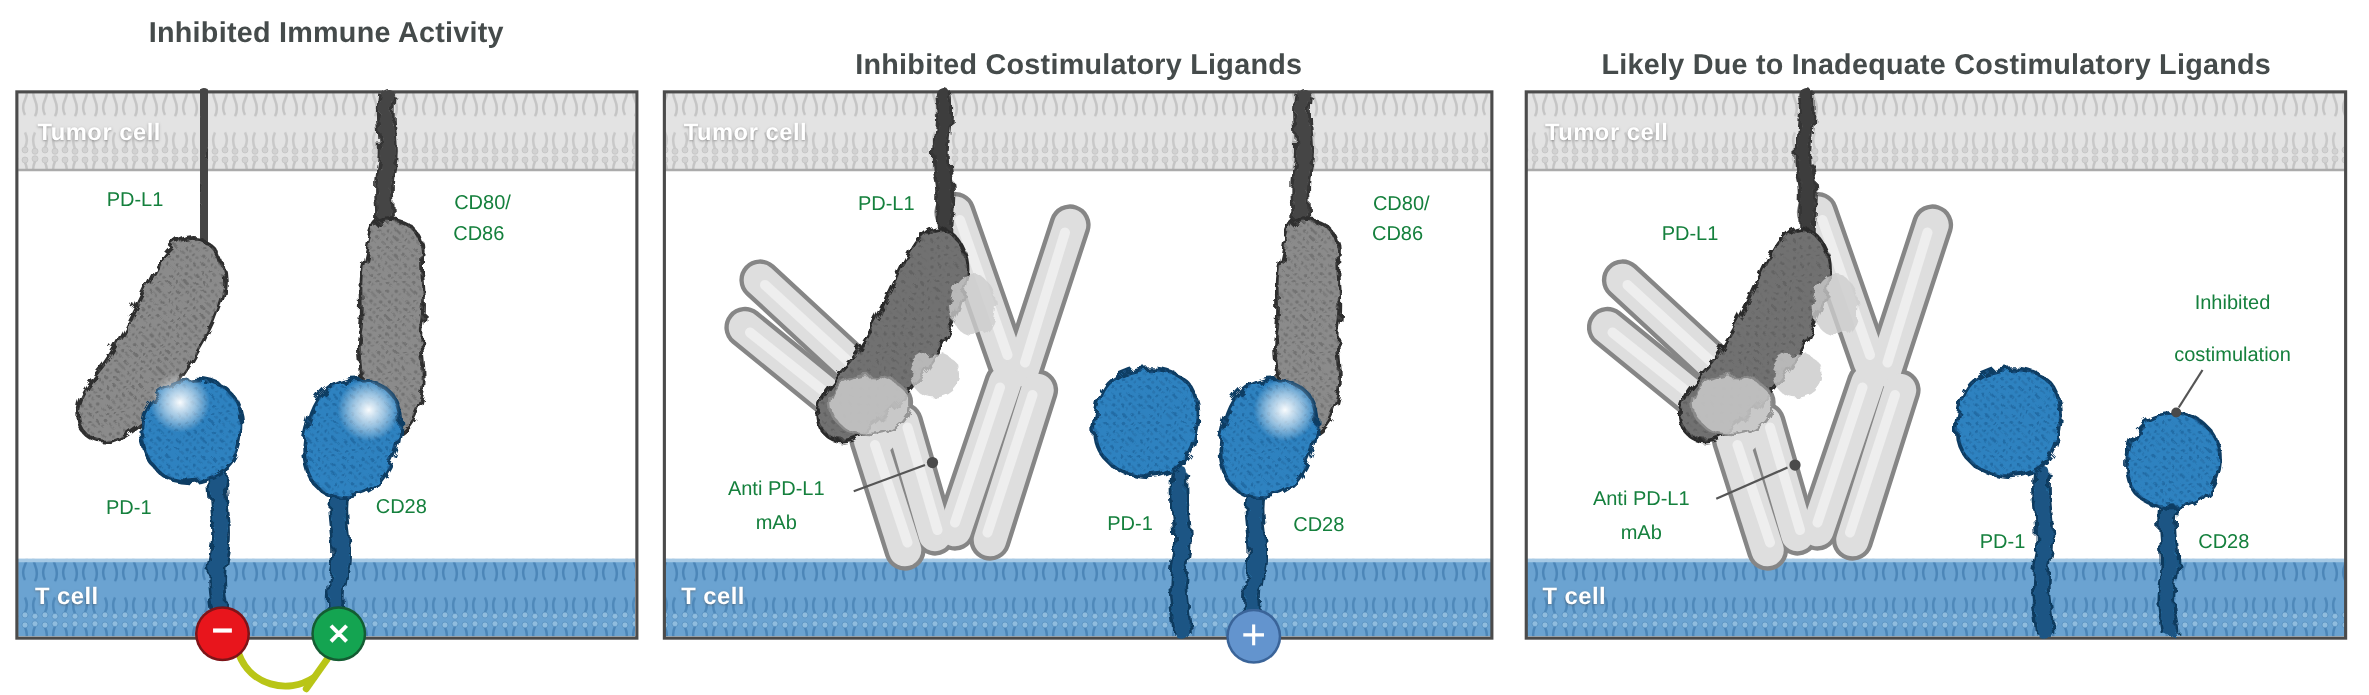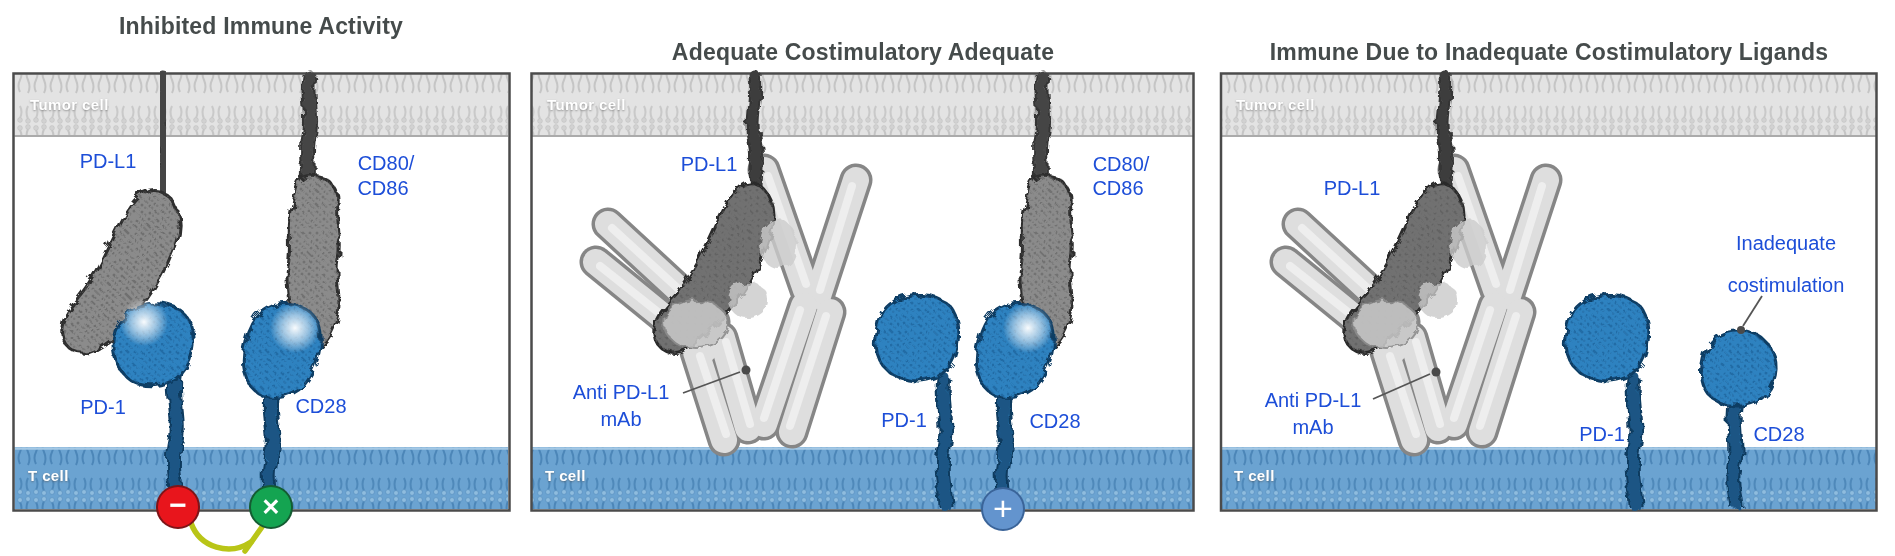--- a/index.html
+++ b/index.html
@@ -1,23 +1,23 @@
 <!DOCTYPE html>
 <html><head>
 <meta charset="utf-8">
 <style>
   html,body{margin:0;padding:0;background:#ffffff;}
   .fig{position:relative;width:1895px;height:556px;background:#ffffff;
        font-family:"Liberation Sans",sans-serif;overflow:hidden;}
   .fig svg.art{position:absolute;left:0;top:0;z-index:1;}
   .title{position:absolute;transform:translate(-50%,-50%);font-weight:bold;font-size:23px;
          color:#454b4b;white-space:nowrap;z-index:4;letter-spacing:.2px;}
-  .lbl{position:absolute;transform:translate(-50%,-50%);font-size:20px;color:#1d4ed8;
+  .lbl{position:absolute;transform:translate(-50%,-50%);font-size:16px;color:#15803d;
        white-space:nowrap;z-index:4;}
-  .cell{position:absolute;font-size:15px;font-weight:bold;color:#ffffff;z-index:4;
+  .cell{position:absolute;font-size:19px;font-weight:bold;color:#ffffff;z-index:4;
         letter-spacing:.4px;text-shadow:0 1px 2px rgba(80,80,80,.55);white-space:nowrap;}
   .badge{position:absolute;width:44px;height:44px;border-radius:50%;z-index:5;
          transform:translate(-50%,-50%);display:flex;align-items:center;justify-content:center;
          color:#fff;box-sizing:border-box;border:2px solid rgba(20,20,20,.5);}
   .badge-red{background:#e8151c;}
   .badge-green{background:#14a451;}
   .badge-blue{background:#6394ce;border-color:rgba(25,60,110,.55);}
   .g-minus{font-size:30px;font-weight:bold;line-height:1;margin-top:-4px;}
   .g-cross{font-size:23px;font-weight:bold;line-height:1;}
   .g-plus{font-size:34px;font-weight:400;line-height:1;margin-top:-3px;}
@@ -220,22 +220,22 @@
     <circle cx="1741" cy="330" r="4"></circle>
   </g>
 
   <g fill="none" stroke-linecap="round" stroke-width="5.5" stroke="#b9c517">
     <path d="M191,523 C200,548 230,556 251,542"></path>
     <path d="M245,551 L262,527"></path>
   </g>
 </svg>
 
 <div class="title" style="left:261px;top:26px">Inhibited Immune Activity</div>
-<div class="title" style="left:863px;top:52px">Adequate Costimulatory Adequate</div>
-<div class="title" style="left:1549px;top:52px">Immune Due to Inadequate Costimulatory Ligands</div>
+<div class="title" style="left:863px;top:52px">Inhibited Costimulatory Ligands</div>
+<div class="title" style="left:1549px;top:52px">Likely Due to Inadequate Costimulatory Ligands</div>
 
 <div class="cell" style="left:30px;top:96px">Tumor cell</div>
 <div class="cell" style="left:547px;top:96px">Tumor cell</div>
 <div class="cell" style="left:1236px;top:96px">Tumor cell</div>
 <div class="cell" style="left:28px;top:467px">T cell</div>
 <div class="cell" style="left:545px;top:467px">T cell</div>
 <div class="cell" style="left:1234px;top:467px">T cell</div>
 
 <div class="lbl" style="left:108px;top:161px">PD-L1</div>
 <div class="lbl" style="left:386px;top:163px">CD80/</div>
@@ -249,21 +249,21 @@
 <div class="lbl" style="left:621px;top:392px">Anti PD-L1</div>
 <div class="lbl" style="left:621px;top:419px">mAb</div>
 <div class="lbl" style="left:904px;top:420px">PD-1</div>
 <div class="lbl" style="left:1055px;top:421px">CD28</div>
 
 <div class="lbl" style="left:1352px;top:188px">PD-L1</div>
 <div class="lbl" style="left:1313px;top:400px">Anti PD-L1</div>
 <div class="lbl" style="left:1313px;top:427px">mAb</div>
 <div class="lbl" style="left:1602px;top:434px">PD-1</div>
 <div class="lbl" style="left:1779px;top:434px">CD28</div>
-<div class="lbl" style="left:1786px;top:243px">Inadequate</div>
+<div class="lbl" style="left:1786px;top:243px">Inhibited</div>
 <div class="lbl" style="left:1786px;top:285px">costimulation</div>
 
 <div class="badge badge-red" style="left:178px;top:507px">
   <span class="g-minus">−</span>
 </div>
 <div class="badge badge-green" style="left:271px;top:507px">
   <span class="g-cross">✕</span>
 </div>
 <div class="badge badge-blue" style="left:1003px;top:509px">
   <span class="g-plus">+</span>

